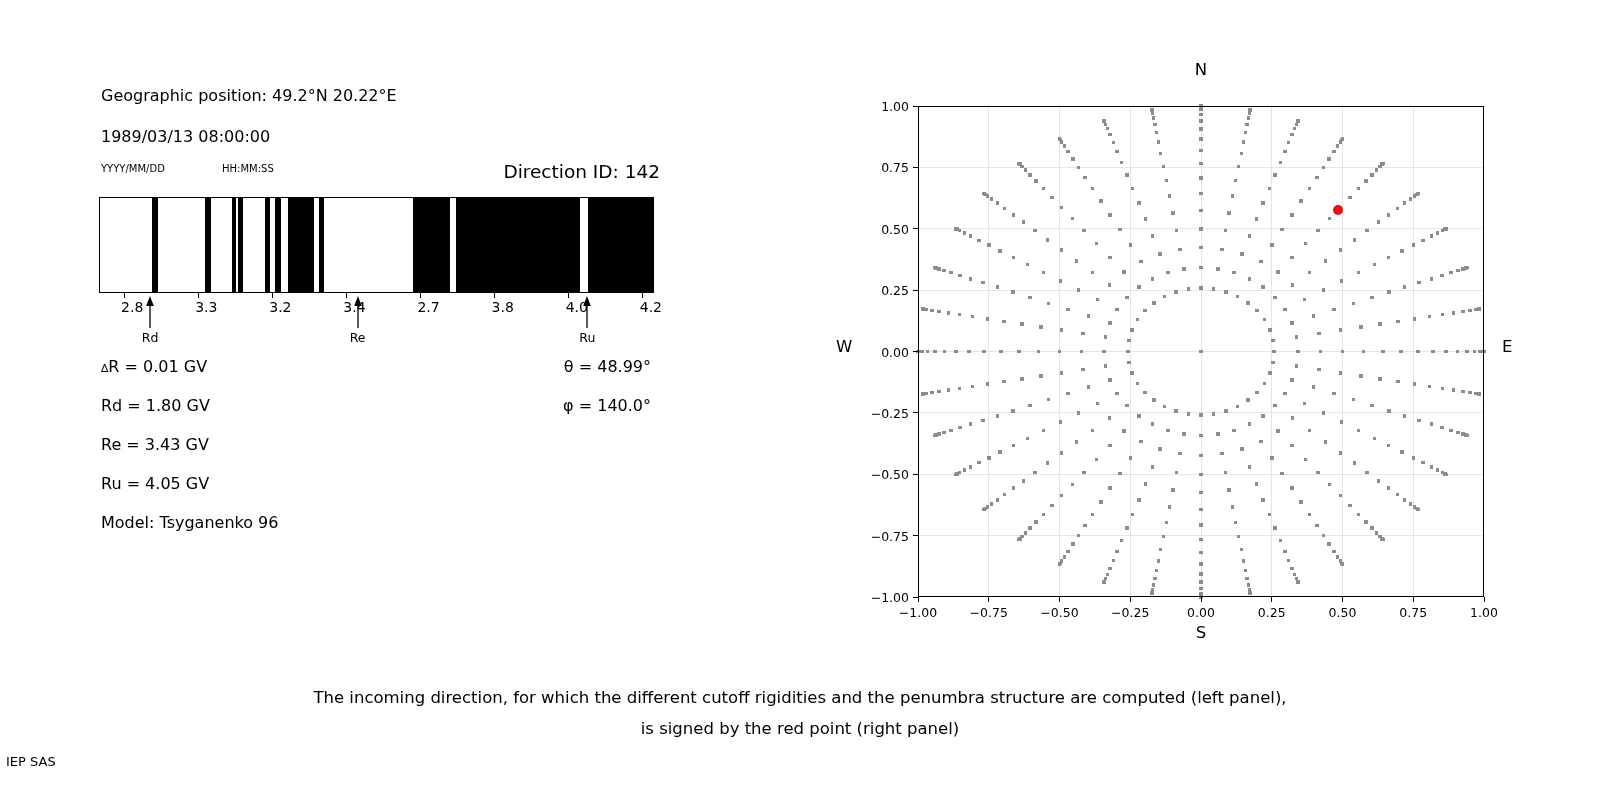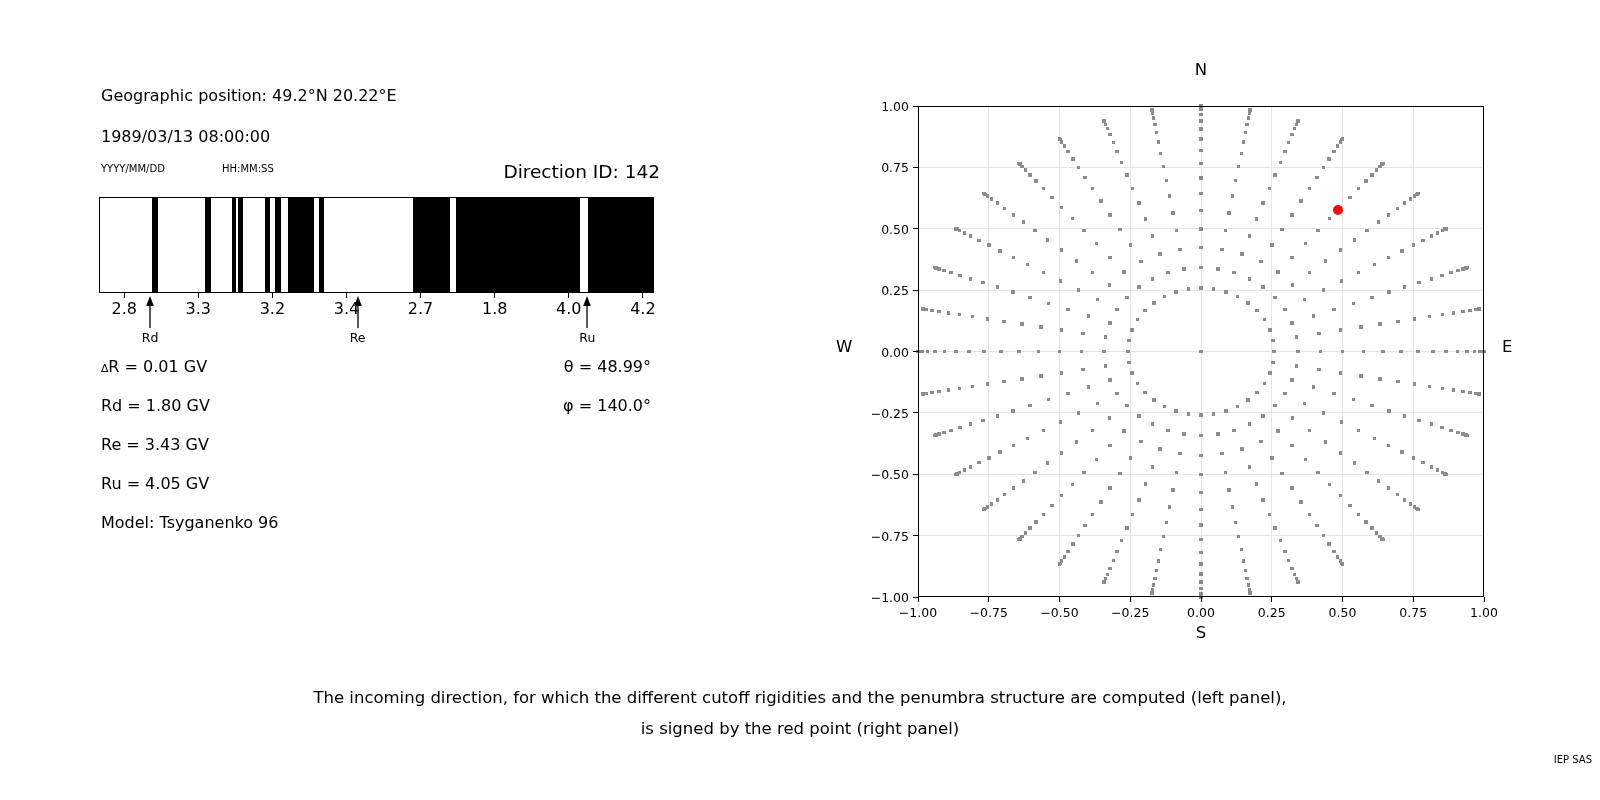--- a/index.html
+++ b/index.html
@@ -11,21 +11,21 @@
   .title18{font-size:18.5px;line-height:22px;white-space:nowrap;}
 
   
   #penumbra-frame{left:99px;top:197px;width:555px;height:96px;
       border:1.5px solid #000;box-sizing:border-box;background:#fff;}
   #band-layer{position:absolute;left:0;top:0;width:100%;height:100%;overflow:hidden;}
   .pen-band{position:absolute;top:0;height:100%;background:#000;}
   #penumbra-axis{left:99px;top:293px;width:555px;height:65px;}
   .pen-tick{position:absolute;top:0;width:1px;height:4.5px;background:#000;}
   .pen-tick-label{position:absolute;top:6px;transform:translateX(-50%);
-      font-size:16px;white-space:nowrap;}
+      font-size:14px;white-space:nowrap;margin-left:8px;}
   .pen-arrow{position:absolute;top:3px;transform:translateX(-50%);}
   .pen-arrow-label{position:absolute;top:37px;transform:translateX(-50%);
       font-size:12.5px;white-space:nowrap;}
 
   .param-left{left:101px;}
   .param-right{left:99px;width:552px;text-align:right;}
   .small-delta{font-size:11px;}
 
   
   #scatter-area{left:918px;top:106px;width:566px;height:491px;background:#fff;}
@@ -40,21 +40,21 @@
   .sc-xlabel{position:absolute;top:8px;transform:translateX(-50%);
       font-size:12.5px;white-space:nowrap;}
   #scatter-yaxis{left:828px;top:106px;width:90px;height:491px;}
   .sc-ytick{position:absolute;right:0;height:1px;width:5px;background:#000;}
   .sc-ylabel{position:absolute;right:9px;transform:translateY(-50%);
       font-size:12.5px;white-space:nowrap;}
   .compass{font-size:16.5px;white-space:nowrap;}
   .compass-ns{left:918px;width:566px;text-align:center;}
 
   .caption{left:0;width:1600px;text-align:center;font-size:16.5px;line-height:20px;}
-  .credit{left:12px;width:1580px;text-align:right;font-size:10px;}
+  .credit{left:6px;width:1580px;text-align:left;font-size:13px;}
 </style>
 </head>
 <body>
 
 <div class="abs txt16" style="left:101px;top:86px;">Geographic position: 49.2°N 20.22°E</div>
 <div class="abs txt16" style="left:101px;top:127px;">1989/03/13 08:00:00</div>
 <div class="abs txt-small" style="left:101px;top:163px;">YYYY/MM/DD</div>
 <div class="abs txt-small" style="left:222px;top:163px;">HH:MM:SS</div>
 <div class="abs title18" style="left:99px;top:161px;width:561px;text-align:right;">Direction ID: 142</div>
 
@@ -78,21 +78,21 @@
     <div class="pen-tick-label" style="left: 25.2101px;">2.8</div>
     <div class="pen-tick" style="left: 98.804px;"></div>
     <div class="pen-tick-label" style="left: 99.304px;">3.3</div>
     <div class="pen-tick" style="left: 172.898px;"></div>
     <div class="pen-tick-label" style="left: 173.398px;">3.2</div>
     <div class="pen-tick" style="left: 246.992px;"></div>
     <div class="pen-tick-label" style="left: 247.492px;">3.4</div>
     <div class="pen-tick" style="left: 321.086px;"></div>
     <div class="pen-tick-label" style="left: 321.586px;">2.7</div>
     <div class="pen-tick" style="left: 395.18px;"></div>
-    <div class="pen-tick-label" style="left: 395.68px;">1.8</div>
+    <div class="pen-tick-label" style="left: 395.68px;">3.8</div>
     <div class="pen-tick" style="left: 469.274px;"></div>
     <div class="pen-tick-label" style="left: 469.774px;">4.0</div>
     <div class="pen-tick" style="left: 543.368px;"></div>
     <div class="pen-tick-label" style="left: 543.868px;">4.2</div>
     <div class="pen-arrow" style="left: 51.143px;"><svg width="14" height="32" viewBox="0 0 14 32">
         <line x1="7" y1="9" x2="7" y2="32" stroke="#000" stroke-width="1.3"></line>
         <polygon points="7,0 3.2,10 10.8,10" fill="#000"></polygon>
       </svg></div>
     <div class="pen-arrow-label" style="left: 51.143px;">Rd</div>
     <div class="pen-arrow" style="left: 258.606px;"><svg width="14" height="32" viewBox="0 0 14 32">

